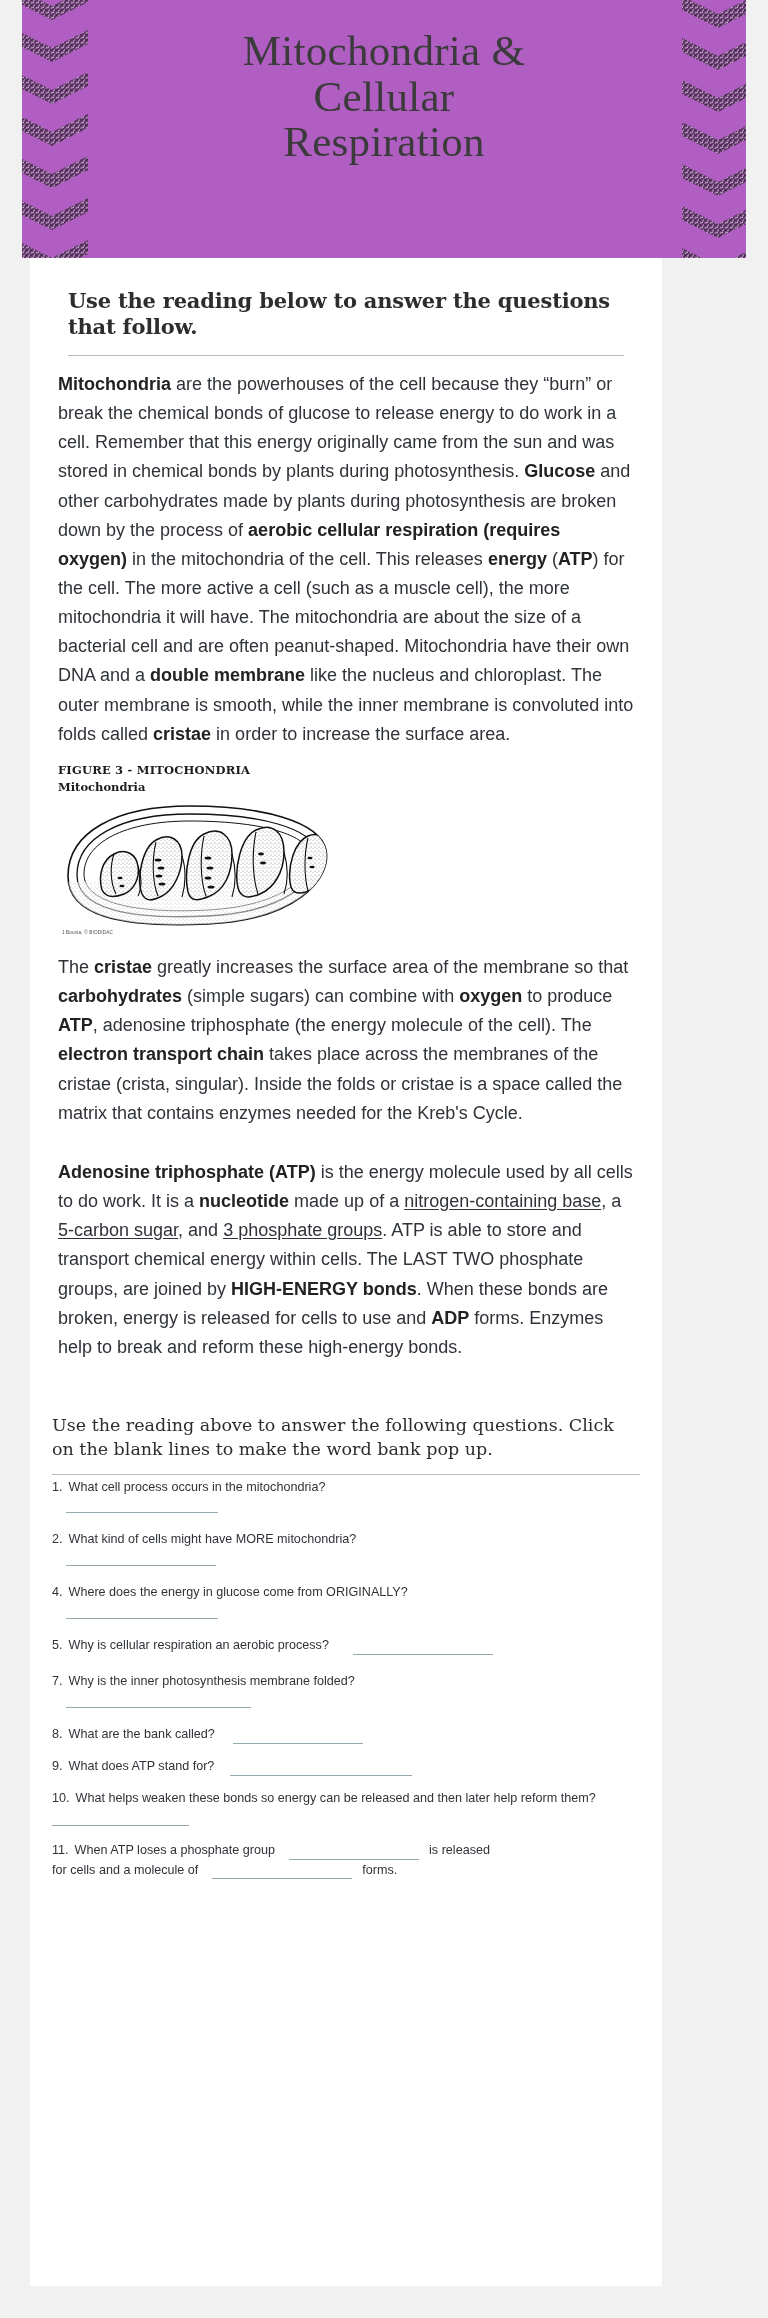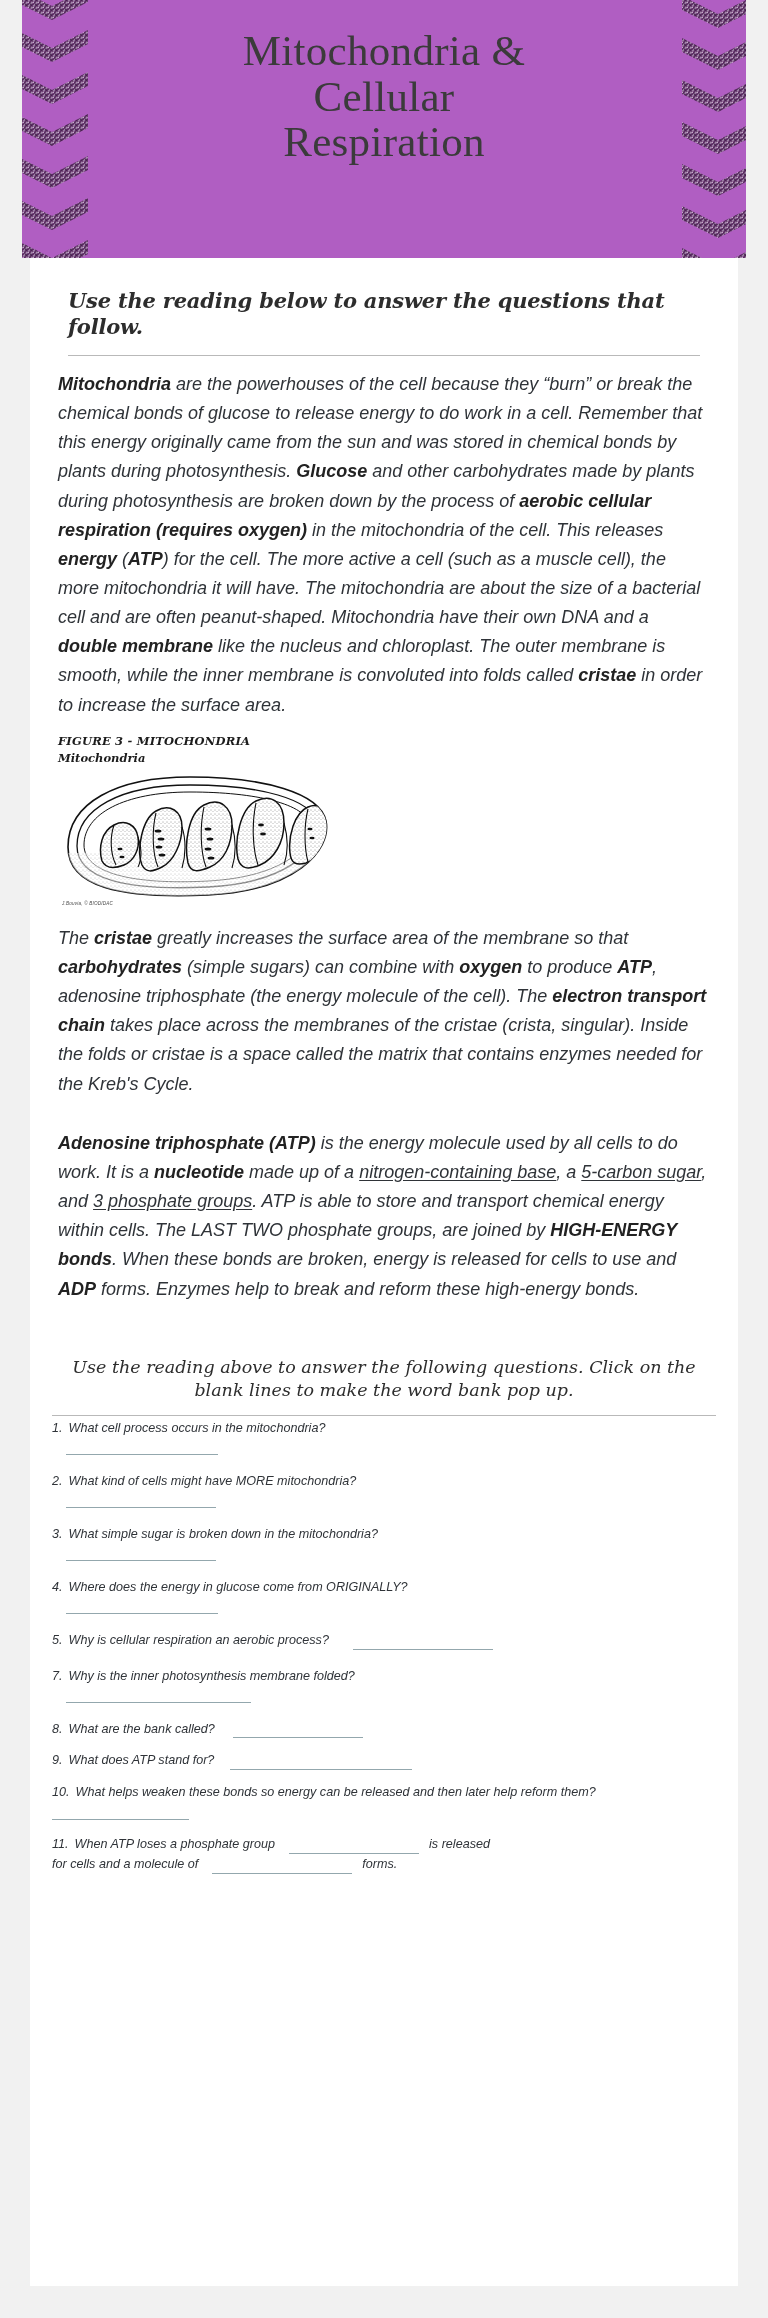--- a/index.html
+++ b/index.html
@@ -28,23 +28,22 @@
   }
   .banner-title{
     font-family:"Liberation Serif", serif;
     font-size:43px; line-height:1.06;
     color:#3b3b3b; letter-spacing:.3px;
     margin:0; font-weight:400;
   }
 
   
   .card{
-    position:absolute; left:30px; top:258px; width:708px; height:2028px;
+    position:absolute; left:30px; top:258px; width:632px; height:2028px;
     background:#ffffff;
-    font-style:italic;
   }
 
   .pad{ padding:0 38px; }
 
   h2.section-title{
     font-family:"DejaVu Serif", serif;
     font-weight:700;
     font-size:21px; line-height:1.26;
     color:#2d2d2d; margin:30px 0 0 0;
     letter-spacing:-.2px;
@@ -81,21 +80,21 @@
     position:absolute; left:4px; bottom:2px;
     font-size:4.6px; color:#4a4a4a; letter-spacing:.2px;
     font-family:"Liberation Sans", sans-serif;
   }
 
   
   h2.q-title{
     font-family:"DejaVu Serif", serif;
     font-weight:400;
     font-size:17.5px; line-height:1.36;
-    color:#2d2d2d; margin:0;text-align:center;
+    color:#2d2d2d; margin:0;
   }
   .q-list{ margin-top:2px; }
   .q-row{ position:relative; }
   .q-text{
     font-size:12.6px; line-height:1.5; color:#2f3338;
     padding:9px 0 0 0; display:inline;
   }
   .blank{
     display:inline-block; vertical-align:bottom;
     border-bottom:1px solid #93a7ad;
@@ -255,24 +254,20 @@
       <div class="q-row">
         <div><span class="q-text">1.</span><span class="inline-gap"></span><span class="q-text">What cell process occurs in the mitochondria?</span></div>
         <span class="blank-below" style="width:152px"></span>
       </div>
 
       <div class="q-row" style="margin-top:16px">
         <div><span class="q-text">2.</span><span class="inline-gap"></span><span class="q-text">What kind of cells might have MORE mitochondria?</span></div>
         <span class="blank-below" style="width:150px"></span>
       </div>
 
-      <div class="q-row" style="margin-top:16px">
-        <div><span class="q-text">3.</span><span class="inline-gap"></span><span class="q-text">What simple sugar is broken down in the mitochondria?</span></div>
-        <span class="blank-below" style="width:150px"></span>
-      </div>
 
       <div class="q-row" style="margin-top:16px">
         <div><span class="q-text">4.</span><span class="inline-gap"></span><span class="q-text">Where does the energy in glucose come from ORIGINALLY?</span></div>
         <span class="blank-below" style="width:152px"></span>
       </div>
 
       <div class="q-row" style="margin-top:16px">
         <div><span class="q-text">5.</span><span class="inline-gap"></span><span class="q-text">Why is cellular respiration an aerobic process?</span><span class="inline-gap" style="width:24px"></span><span class="blank" style="width:140px"></span></div>
       </div>
 

